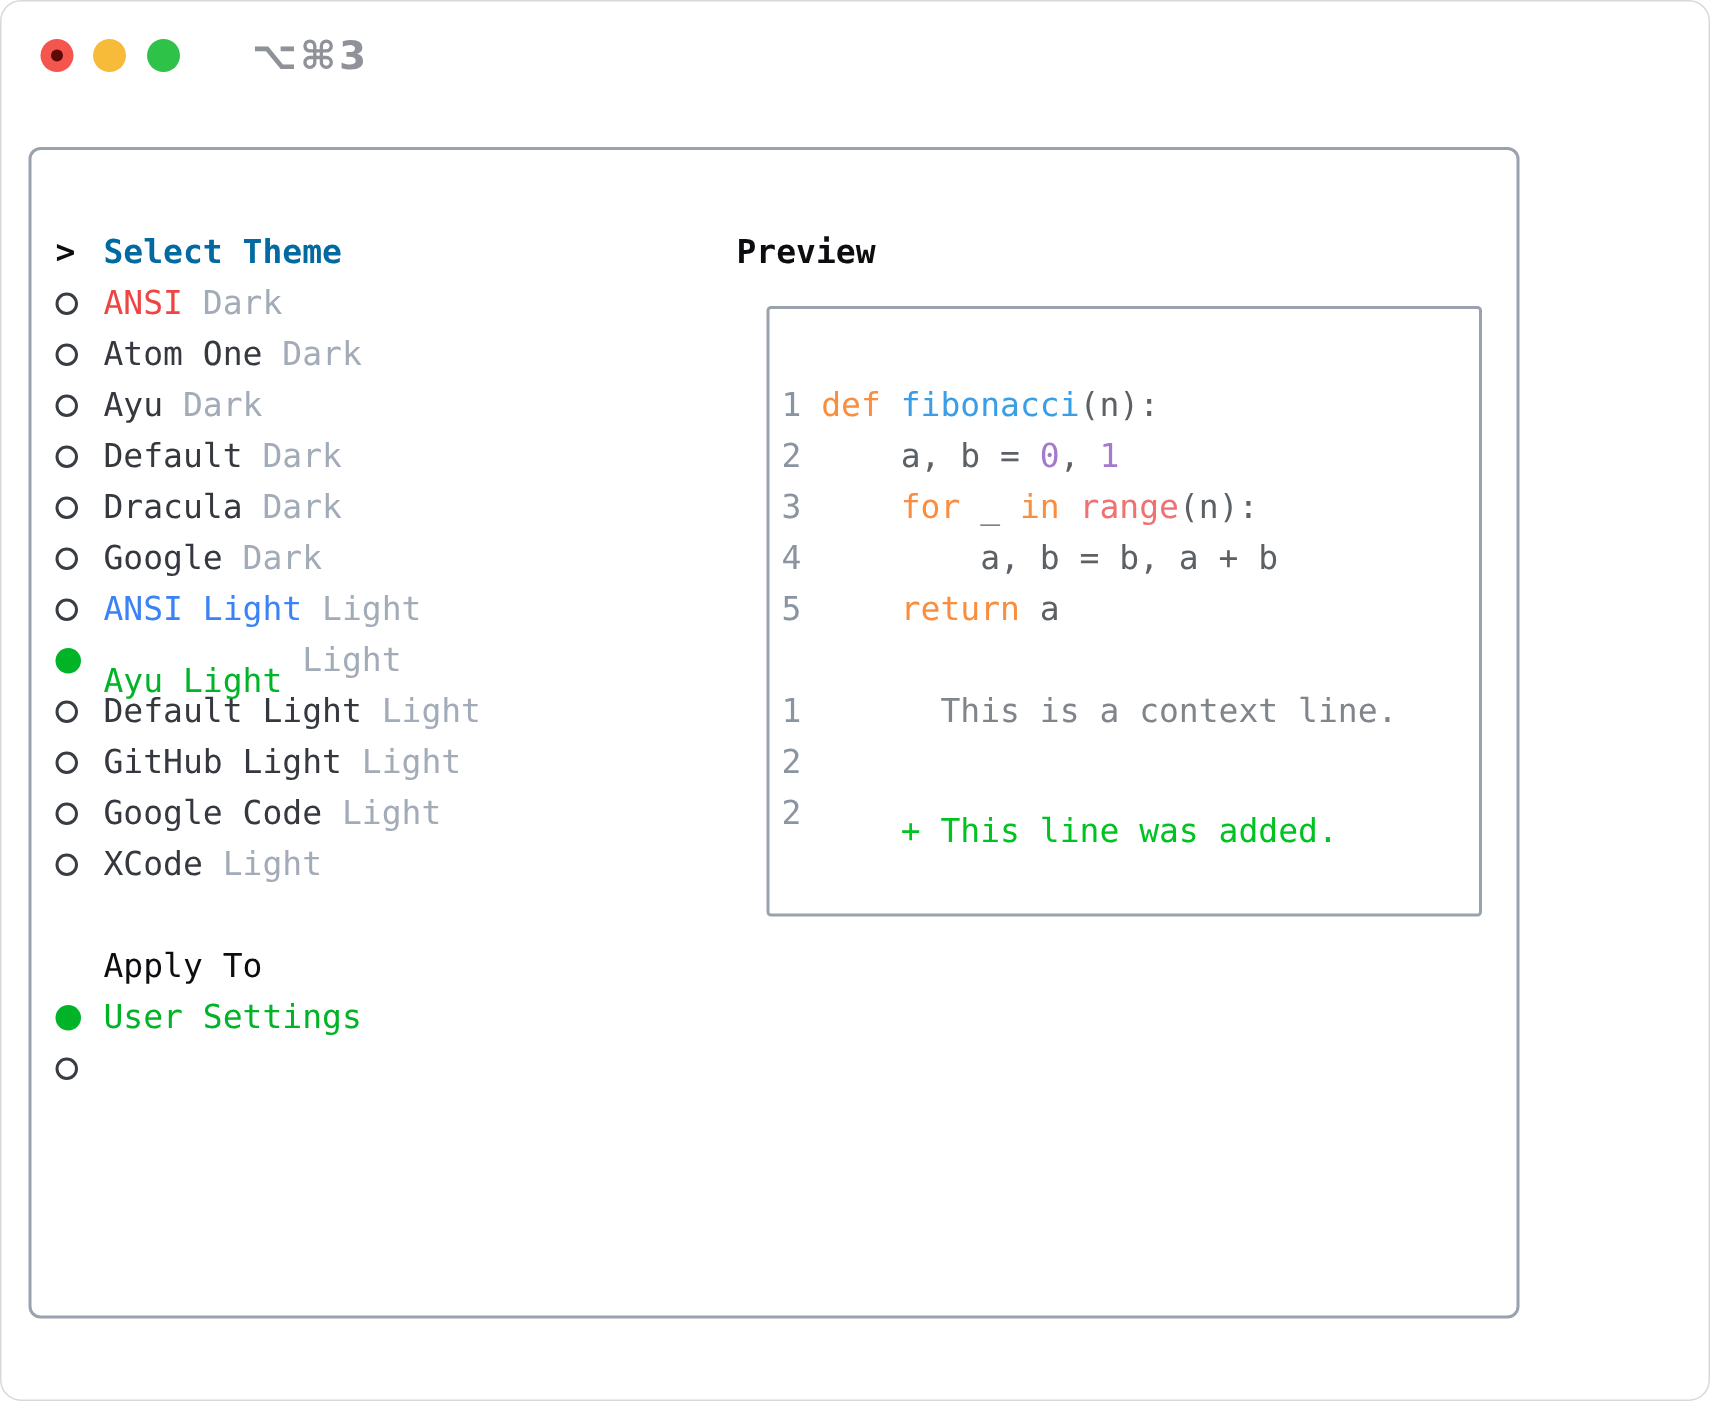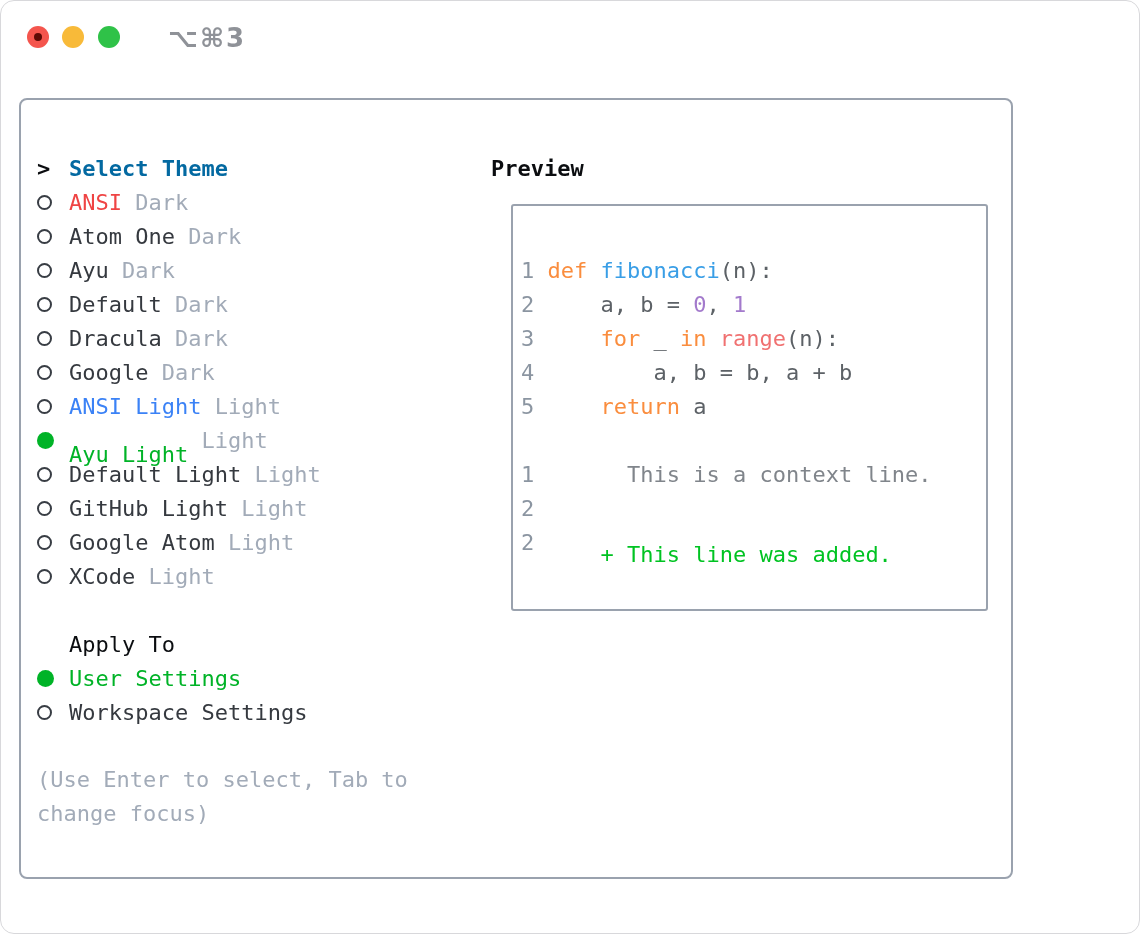--- a/index.html
+++ b/index.html
@@ -87,35 +87,34 @@
         <div class="row" style="top: 85px;"><span class="marker"><span class="radio"></span></span><span style="color: #ef4444;">ANSI</span><span style="color: rgb(162, 171, 184);"> Dark</span></div>
         <div class="row" style="top: 119px;"><span class="marker"><span class="radio"></span></span><span style="color: rgb(53, 57, 63);">Atom One</span><span style="color: rgb(162, 171, 184);"> Dark</span></div>
         <div class="row" style="top: 153px;"><span class="marker"><span class="radio"></span></span><span style="color: rgb(53, 57, 63);">Ayu</span><span style="color: rgb(162, 171, 184);"> Dark</span></div>
         <div class="row" style="top: 187px;"><span class="marker"><span class="radio"></span></span><span style="color: rgb(53, 57, 63);">Default</span><span style="color: rgb(162, 171, 184);"> Dark</span></div>
         <div class="row" style="top: 221px;"><span class="marker"><span class="radio"></span></span><span style="color: rgb(53, 57, 63);">Dracula</span><span style="color: rgb(162, 171, 184);"> Dark</span></div>
         <div class="row" style="top: 255px;"><span class="marker"><span class="radio"></span></span><span style="color: rgb(53, 57, 63);">Google</span><span style="color: rgb(162, 171, 184);"> Dark</span></div>
         <div class="row" style="top: 289px;"><span class="marker"><span class="radio"></span></span><span style="color: #3b82f6;">ANSI Light</span><span style="color: rgb(162, 171, 184);"> Light</span></div>
         <div class="row" style="top: 323px;"><span class="marker"><span class="radio sel" style="background: rgb(0, 179, 39);"></span></span><span style="color: rgb(0, 179, 39); margin-top: 28px;">Ayu Light</span><span style="color: rgb(162, 171, 184);"> Light</span></div>
         <div class="row" style="top: 357px;"><span class="marker"><span class="radio"></span></span><span style="color: rgb(53, 57, 63);">Default Light</span><span style="color: rgb(162, 171, 184);"> Light</span></div>
         <div class="row" style="top: 391px;"><span class="marker"><span class="radio"></span></span><span style="color: rgb(53, 57, 63); text-align: right;">GitHub Light</span><span style="color: rgb(162, 171, 184);"> Light</span></div>
-        <div class="row" style="top: 425px;"><span class="marker"><span class="radio"></span></span><span style="color: rgb(53, 57, 63);">Google Atom</span><span style="color: rgb(162, 171, 184);"> Light</span></div>
+        <div class="row" style="top: 425px;"><span class="marker"><span class="radio"></span></span><span style="color: rgb(53, 57, 63);">Google Code</span><span style="color: rgb(162, 171, 184);"> Light</span></div>
         <div class="row" style="top: 459px;"><span class="marker"><span class="radio"></span></span><span style="color: rgb(53, 57, 63);">XCode</span><span style="color: rgb(162, 171, 184);"> Light</span></div>
       </div>
 
     <div class="row" style="top:527px">
       <span class="marker"></span>
       <span id="apply-to-label" style="color: rgb(11, 13, 16);">Apply To</span>
     </div>
 
     <div id="apply-list">
         <div class="row" style="top: 561px;"><span class="marker"><span class="radio sel" style="background: rgb(0, 179, 39);"></span></span><span style="color: rgb(0, 179, 39);">User Settings</span></div>
-        <div class="row" style="top: 595px;"><span class="marker"><span class="radio"></span></span><span style="color: rgb(53, 57, 63);">Workspace Settings</span></div>
+        <div class="row" style="top: 595px;"><span class="marker"><span class="radio"></span></span></div>
       </div>
 
-    <div class="hint" id="hint" style="color: rgb(162, 171, 184);">(Use Enter to select, Tab to change focus)</div>
 
     <div class="preview-header" id="preview-header" style="color: rgb(11, 13, 16);">Preview</div>
 
     <div class="preview-box">
       <div class="code" id="code-lines">
           <div class="code-line"><span style="color: rgb(139, 149, 161);">1 </span><span style="color: rgb(250, 141, 62); text-align: center;">def</span><span style="color: rgb(92, 97, 102);"> </span><span style="color: rgb(57, 158, 230);">fibonacci</span><span style="color: rgb(92, 97, 102);">(n):</span></div>
           <div class="code-line"><span style="color: rgb(139, 149, 161);">2</span><span style="color: rgb(92, 97, 102);">     a, b = </span><span style="color: rgb(163, 122, 204);">0</span><span style="color: rgb(92, 97, 102);">, </span><span style="color: rgb(163, 122, 204);">1</span></div>
           <div class="code-line"><span style="color: rgb(139, 149, 161);">3</span><span style="color: rgb(92, 97, 102);">     </span><span style="color: rgb(250, 141, 62);">for</span><span style="color: rgb(92, 97, 102);"> _ </span><span style="color: rgb(250, 141, 62);">in</span><span style="color: rgb(92, 97, 102);"> </span><span style="color: rgb(240, 113, 113);">range</span><span style="color: rgb(92, 97, 102);">(n):</span></div>
           <div class="code-line"><span style="color: rgb(139, 149, 161);">4</span><span style="color: rgb(92, 97, 102);">         a, b = b, a + b</span></div>
           <div class="code-line"><span style="color: rgb(139, 149, 161);">5</span><span style="color: rgb(92, 97, 102);">     </span><span style="color: rgb(250, 141, 62);">return</span><span style="color: rgb(92, 97, 102);"> a</span></div>

